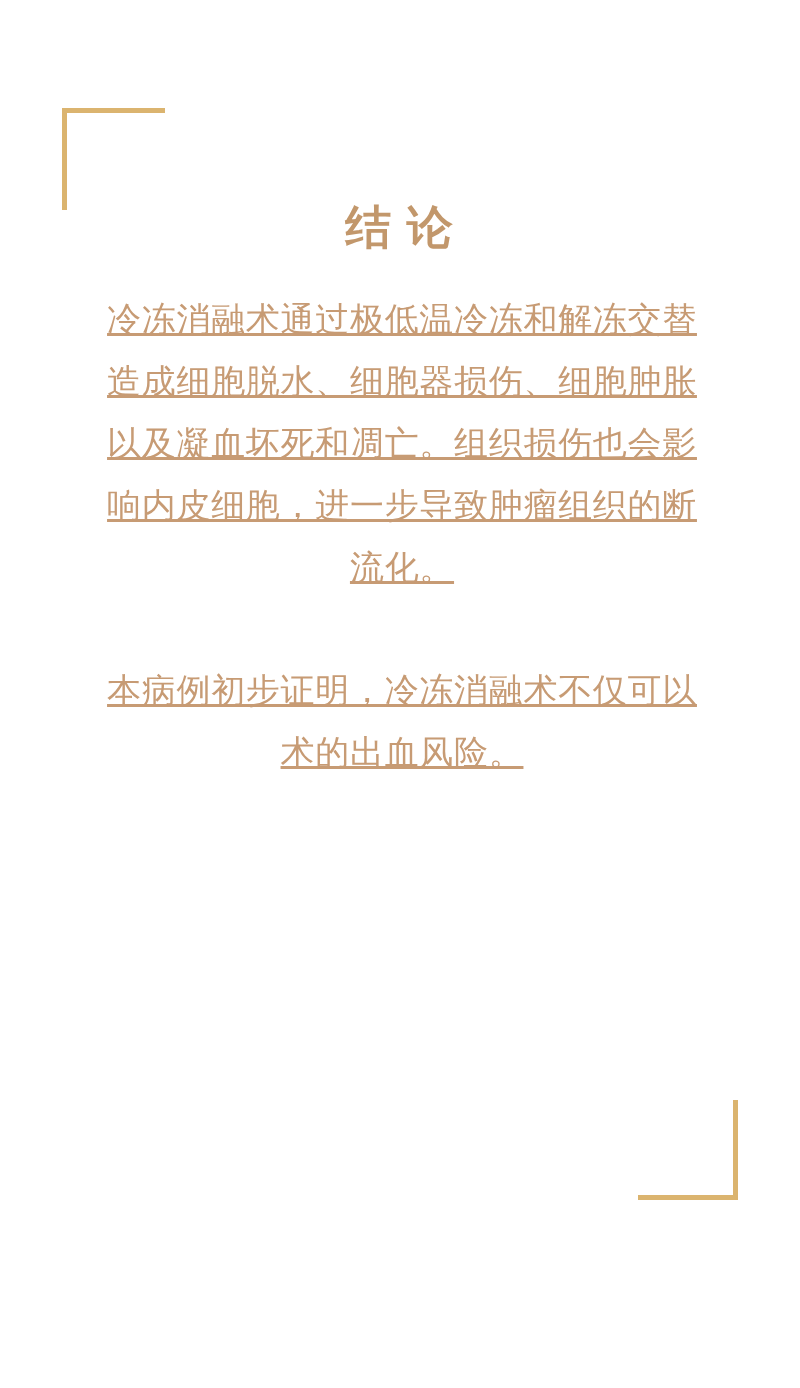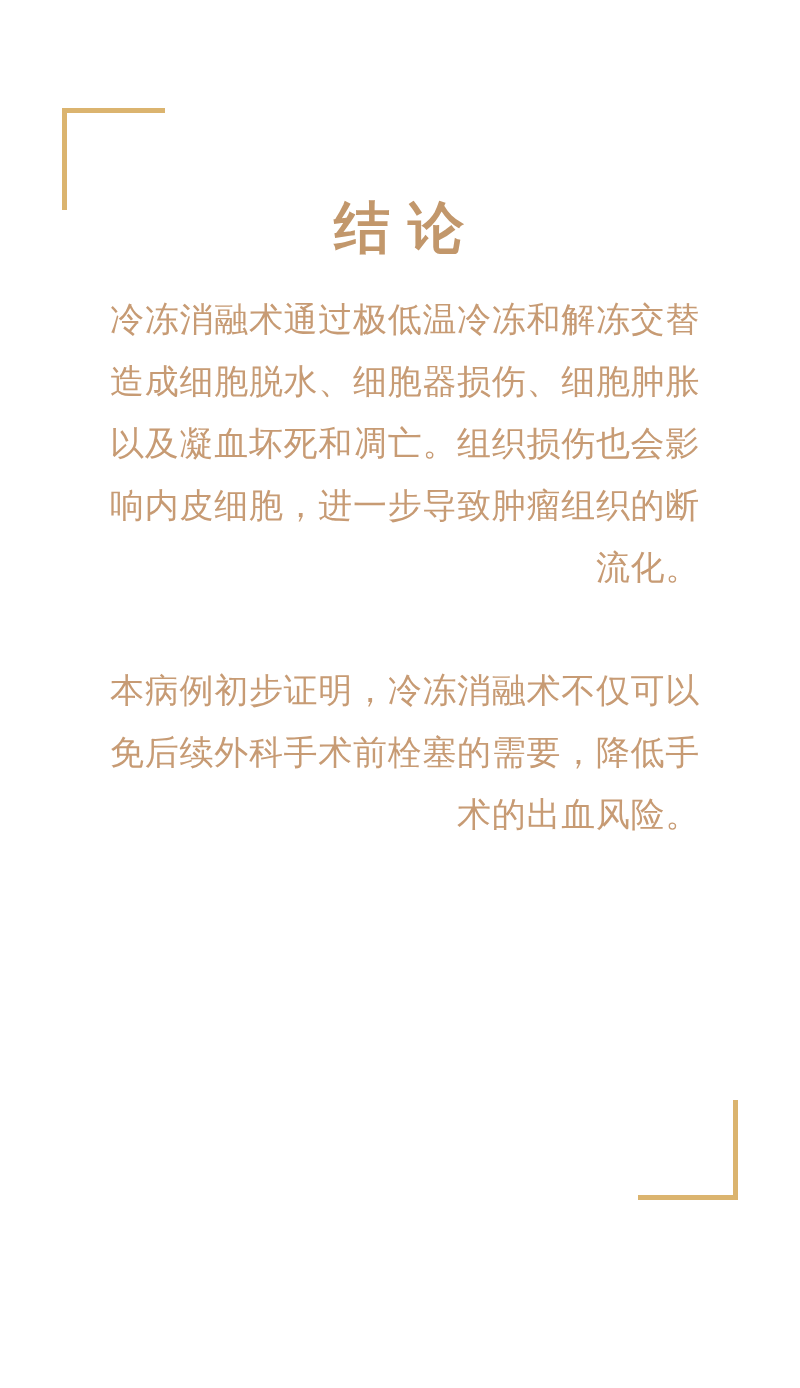--- a/index.html
+++ b/index.html
@@ -36,21 +36,21 @@
     border-bottom: 5px solid #dbb46f;
     border-right: 5px solid #dbb46f;
   }
   
   .title {
     margin: 0;
     padding-top: 198px;
     text-align: center;
     font-family: "Liberation Serif", serif;
     font-weight: bold;
-    font-size: 56px;
+    font-size: 46px;
     line-height: 60px;
     letter-spacing: 2px;
     color: #c2976b;
   }
   
   .para {
     width: 596px;
     margin-left: 104px;
     color: #c79b74;
     font-size: 34px;
@@ -59,21 +59,22 @@
   }
   .para-1 {
     margin-top: 30px;
   }
   .para-2 {
     margin-top: 61px;
   }
   .line {
     height: 62px;
     white-space: nowrap;
-    text-align: right;
+    text-align: center;
+    text-decoration: underline;
   }
 </style>
 </head>
 <body>
 
 <div class="page">
 
   <div class="bracket bracket-tl"></div>
 
   <h1 class="title">结 论</h1>
@@ -81,19 +82,18 @@
   <div class="para para-1">
     <div class="line">冷冻消融术通过极低温冷冻和解冻交替</div>
     <div class="line">造成细胞脱水、细胞器损伤、细胞肿胀</div>
     <div class="line">以及凝血坏死和凋亡。组织损伤也会影</div>
     <div class="line">响内皮细胞，进一步导致肿瘤组织的断</div>
     <div class="line">流化。</div>
   </div>
 
   <div class="para para-2">
     <div class="line">本病例初步证明，冷冻消融术不仅可以</div>
-    <div class="line">免后续外科手术前栓塞的需要，降低手</div>
     <div class="line">术的出血风险。</div>
   </div>
 
   <div class="bracket bracket-br"></div>
 
 </div>
 
 </body></html>

